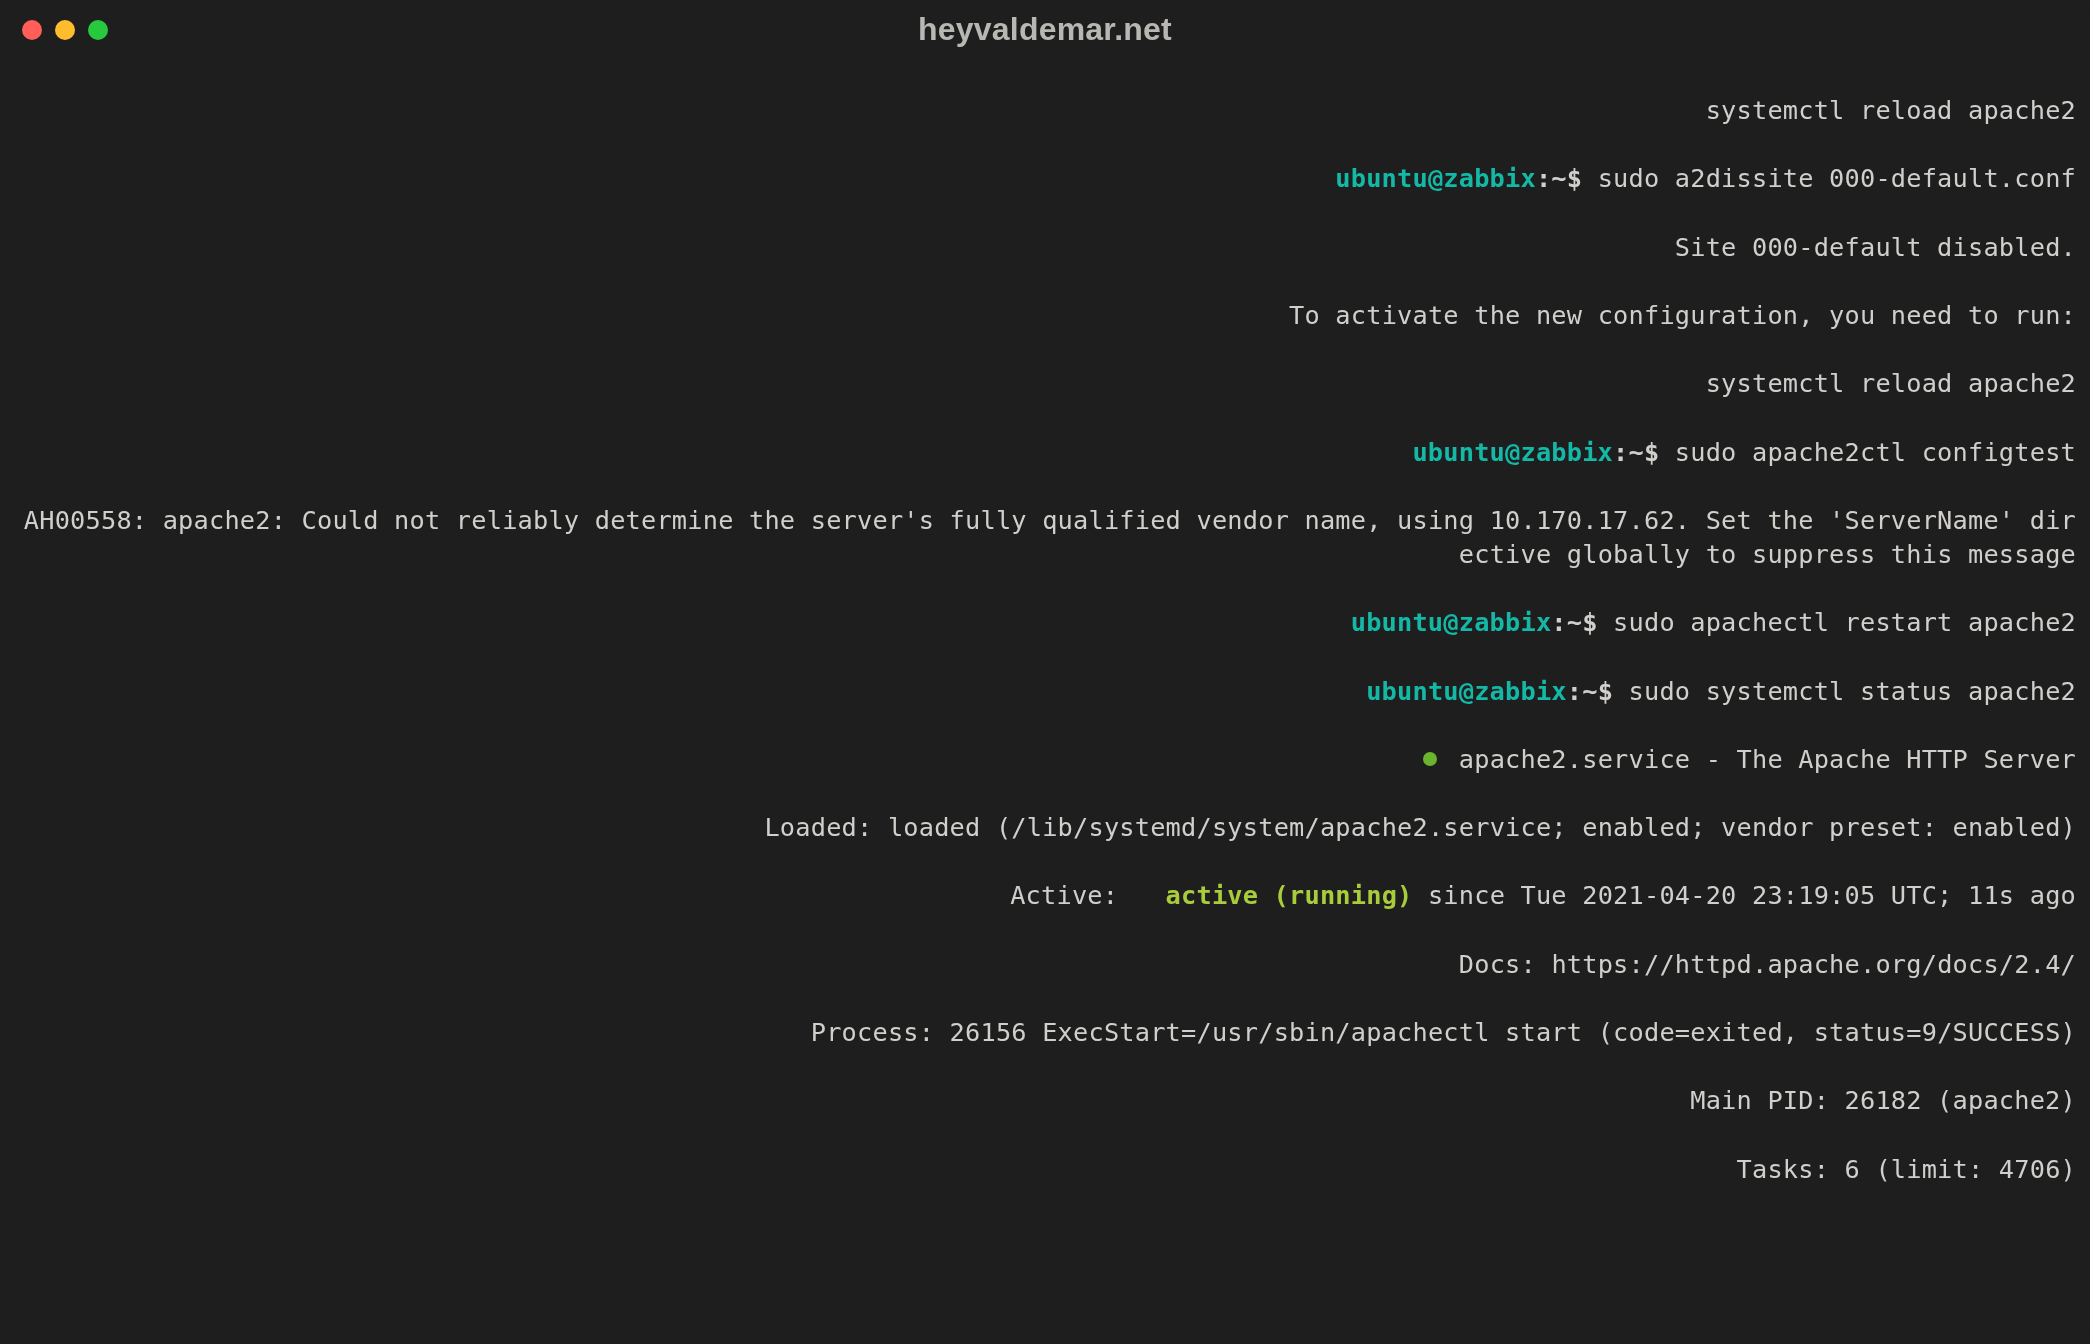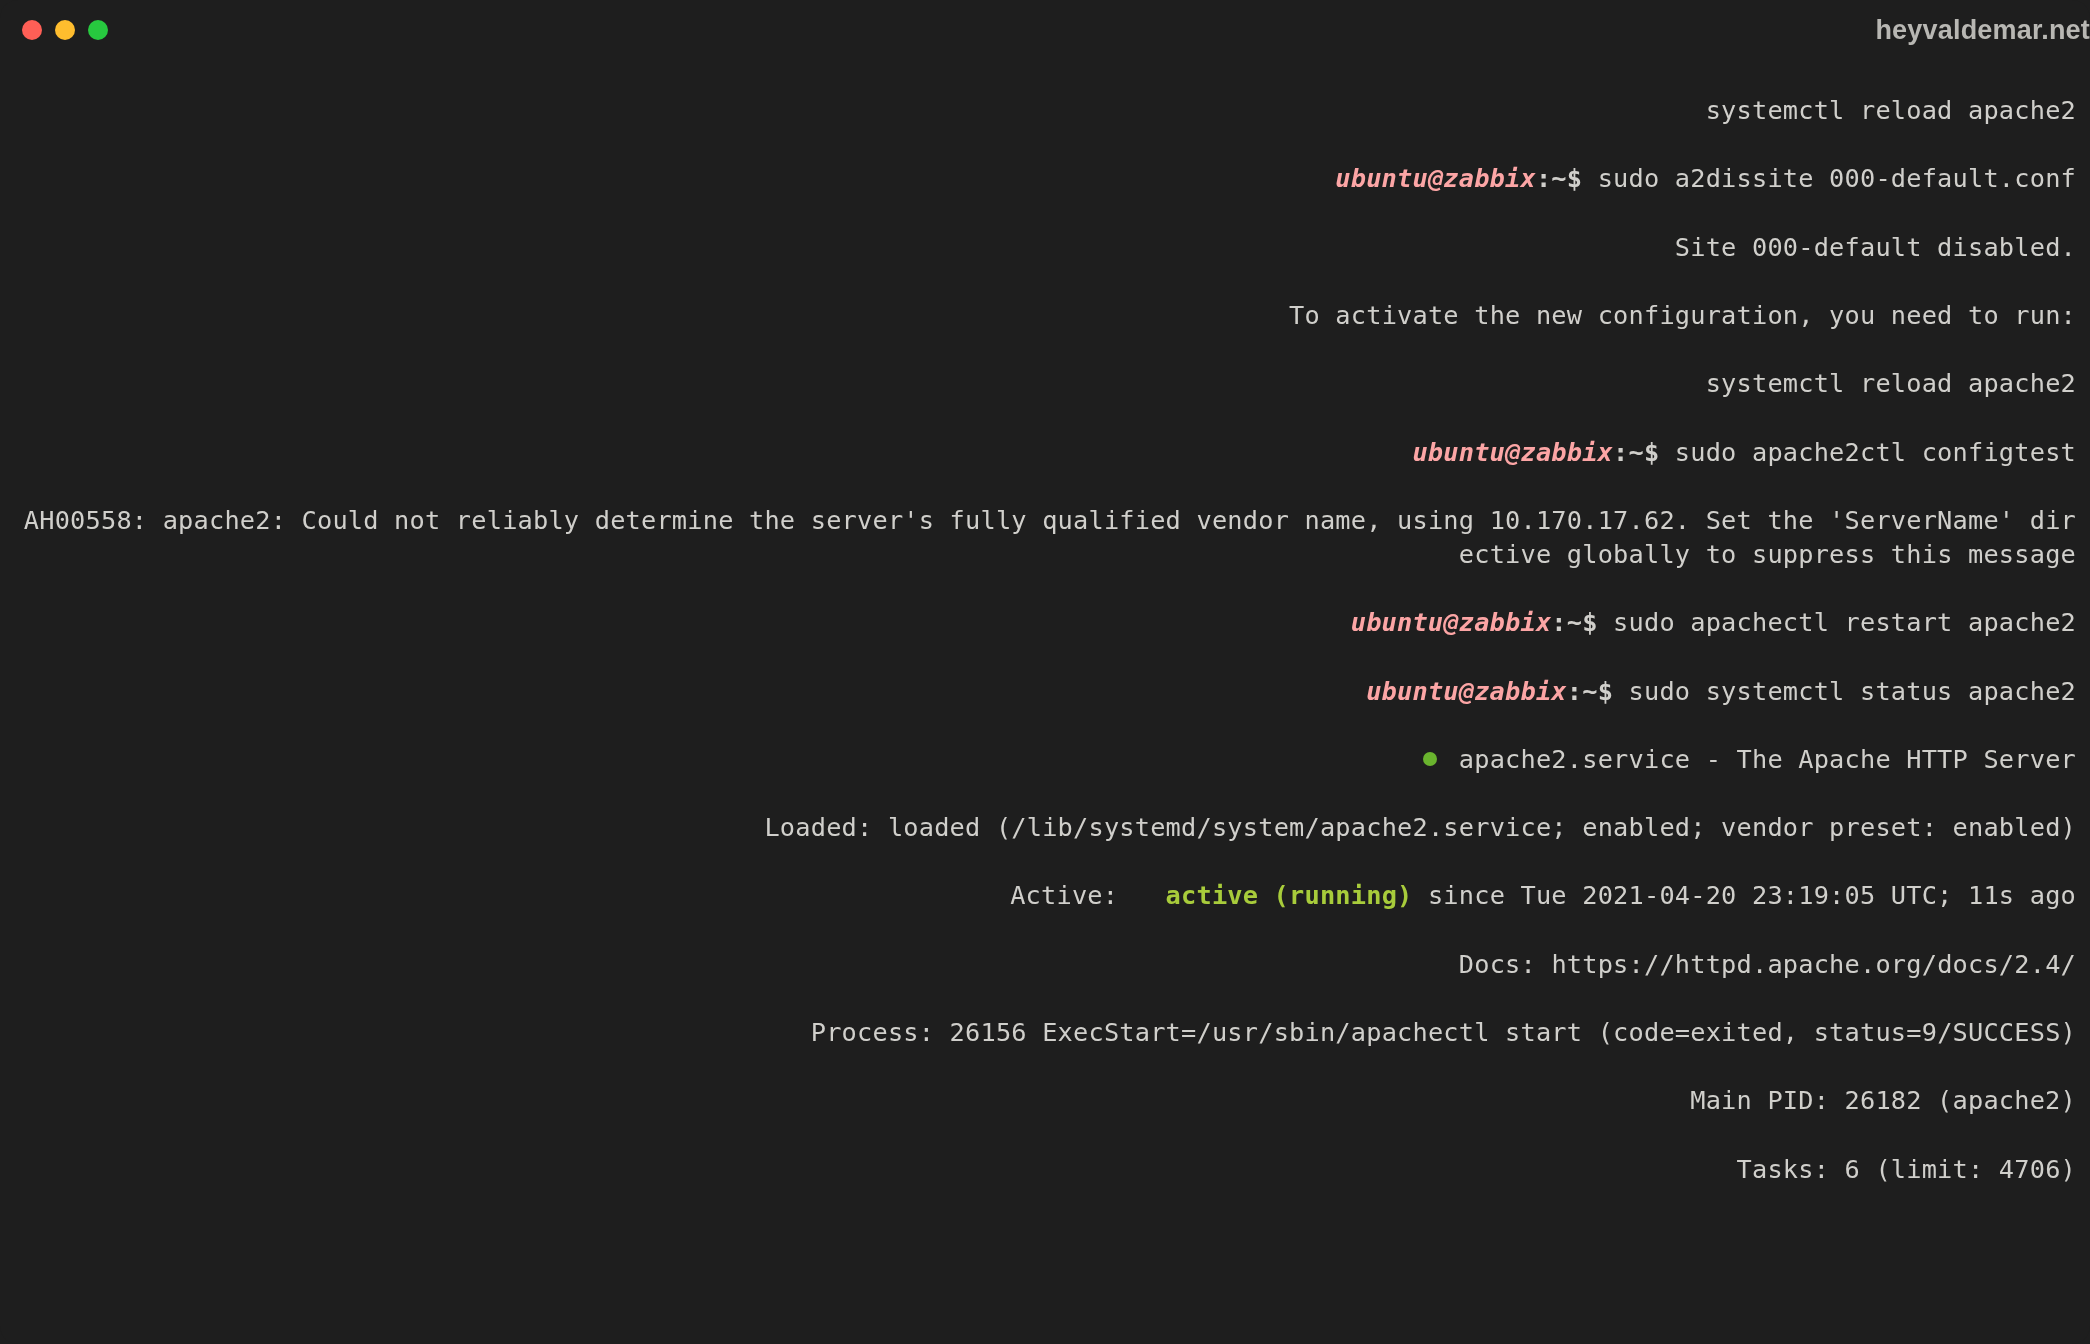--- a/index.html
+++ b/index.html
@@ -42,37 +42,37 @@
     width: 20px;
     height: 20px;
     border-radius: 50%;
   }
   .tl-close   { background: #ff5f56; }
   .tl-min     { background: #ffbd2e; }
   .tl-max     { background: #27c93f; }
   .title {
     position: absolute;
     left: 0; right: 0;
-    text-align: right;
+    text-align: center;
     color: #b8b7b3;
-    font-size: 27px;
+    font-size: 32px;
     font-weight: 600;
     font-family: -apple-system, BlinkMacSystemFont, "Segoe UI", sans-serif;
     pointer-events: none;
   }
   .terminal {
     flex: 1;
     padding: 0 14px 14px 14px;
     white-space: pre-wrap;
     word-break: break-all;
     overflow: hidden;
   }
   .line { display: block; text-align: right; }
   .bold { font-weight: 700; }
-  .green-bold { color: #fca5a5; font-weight: 700; font-style: italic; }
+  .green-bold { color: #14b8a6; font-weight: 700; }
   .dot-green {
     display: inline-block;
     width: 14px; height: 14px;
     background: #6ab42e;
     border-radius: 50%;
     vertical-align: middle;
     margin-right: 6px;
     margin-bottom: 4px;
   }
   .status-active { color: #a8cc3b; font-weight: 700; margin-left: 32px; }

